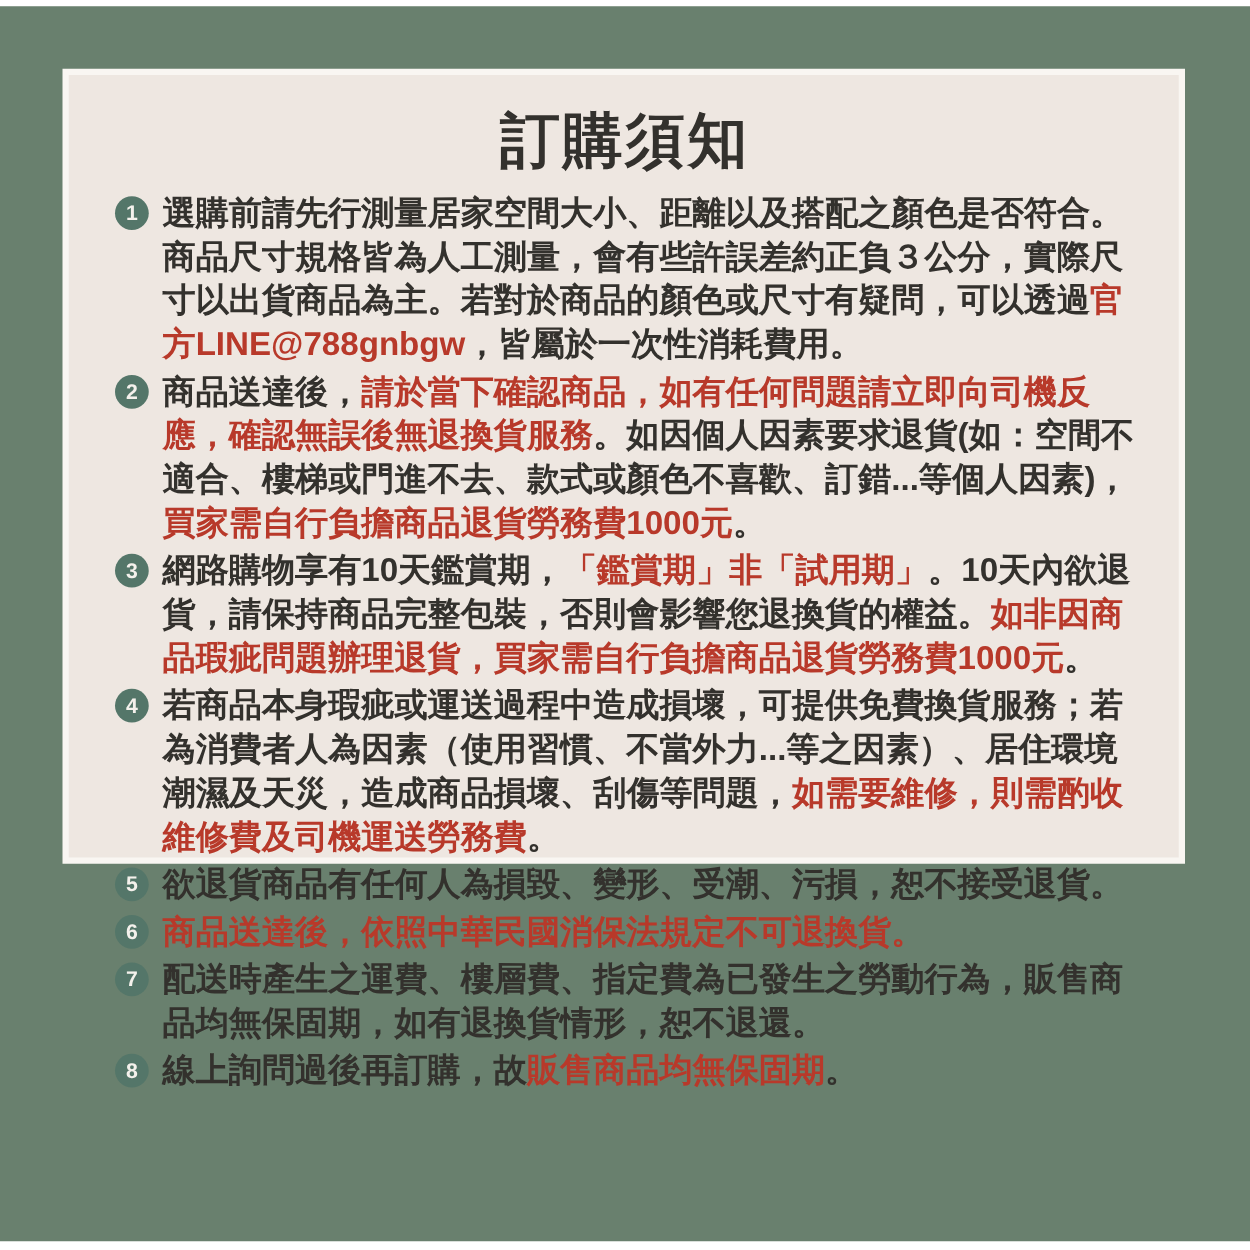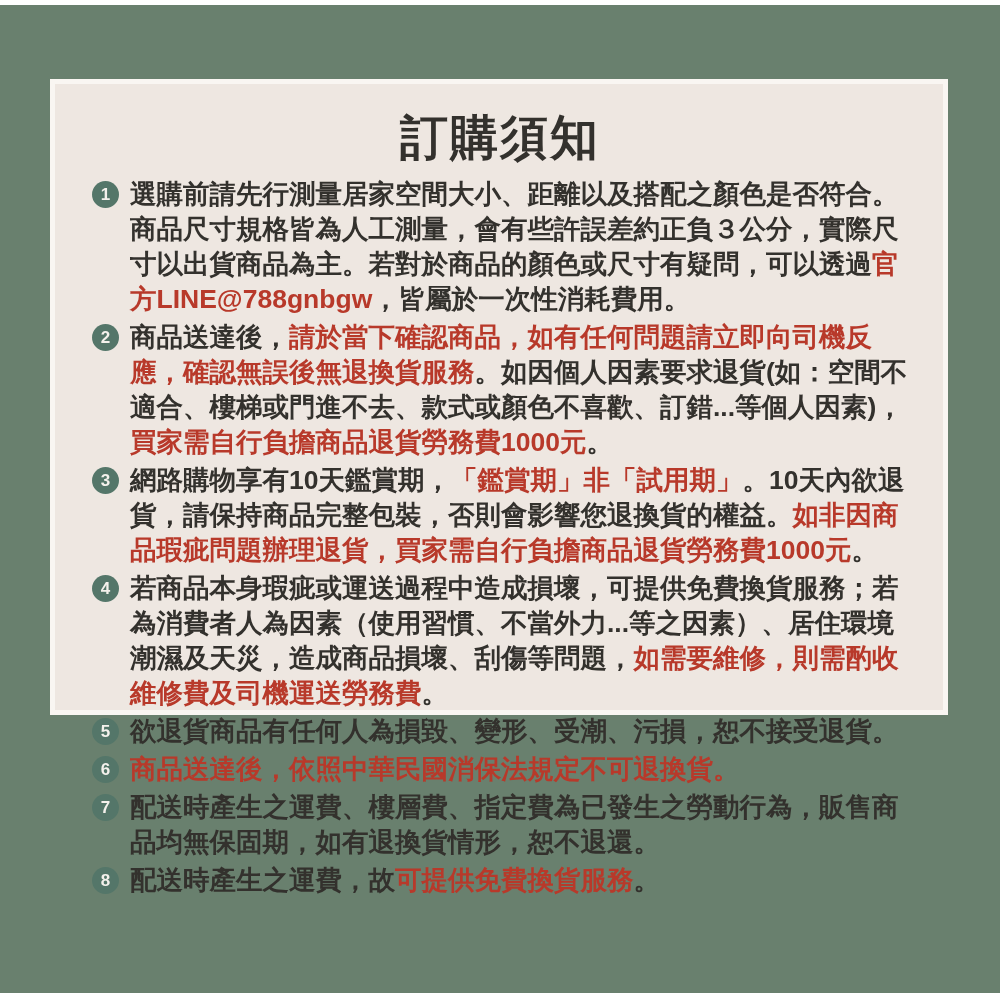--- a/index.html
+++ b/index.html
@@ -16,21 +16,20 @@
     background: var(--frame-green, #69806E);
   }
   .panel {
     position: absolute;
     left: 55px; top: 55px;
     width: 888px; height: 626px;
     background: var(--panel-cream, #EEE7E1);
     box-shadow: 0 0 0 5px var(--panel-edge, #F9F6F2);
     box-sizing: border-box;
     padding: 26px 35px 0 37px;
-    margin-top: 24px;
   }
   .title {
     margin: 0 0 12px 0;
     text-align: center;
     font-size: 48px;
     line-height: 1.15;
     font-weight: 800;
     letter-spacing: 2px;
     color: var(--text-black, #2B2A26);
   }
@@ -103,17 +102,17 @@
         <div class="item">
           <span class="badge">6</span>
           <p class="text"><span class="red">商品送達後，依照中華民國消保法規定不可退換貨。</span></p>
         </div>
         <div class="item">
           <span class="badge">7</span>
           <p class="text"><span>配送時產生之運費、樓層費、指定費為已發生之勞動行為，販售商品均無保固期，如有退換貨情形，恕不退還。</span></p>
         </div>
         <div class="item">
           <span class="badge">8</span>
-          <p class="text"><span>配送時產生之運費，故</span><span class="red">可提供免費換貨服務</span><span>。</span></p>
+          <p class="text"><span>線上詢問過後再訂購，故</span><span class="red">販售商品均無保固期</span><span>。</span></p>
         </div>
       </div>
   </div>
 </div>
 
 </body></html>

